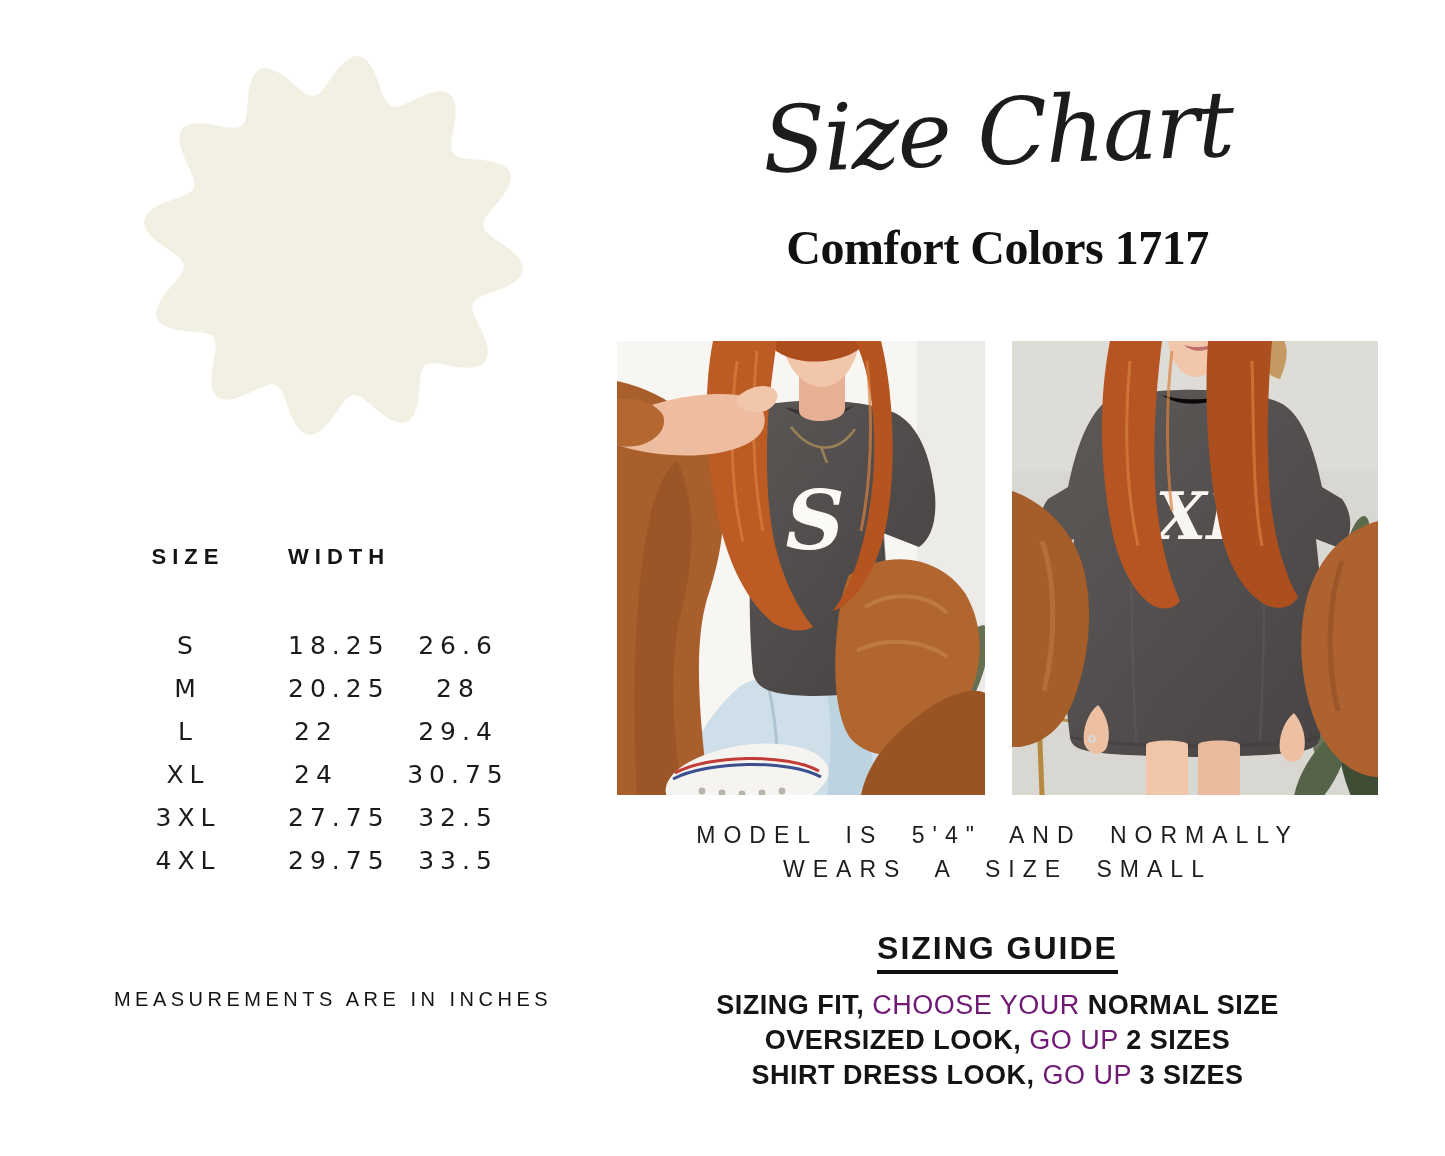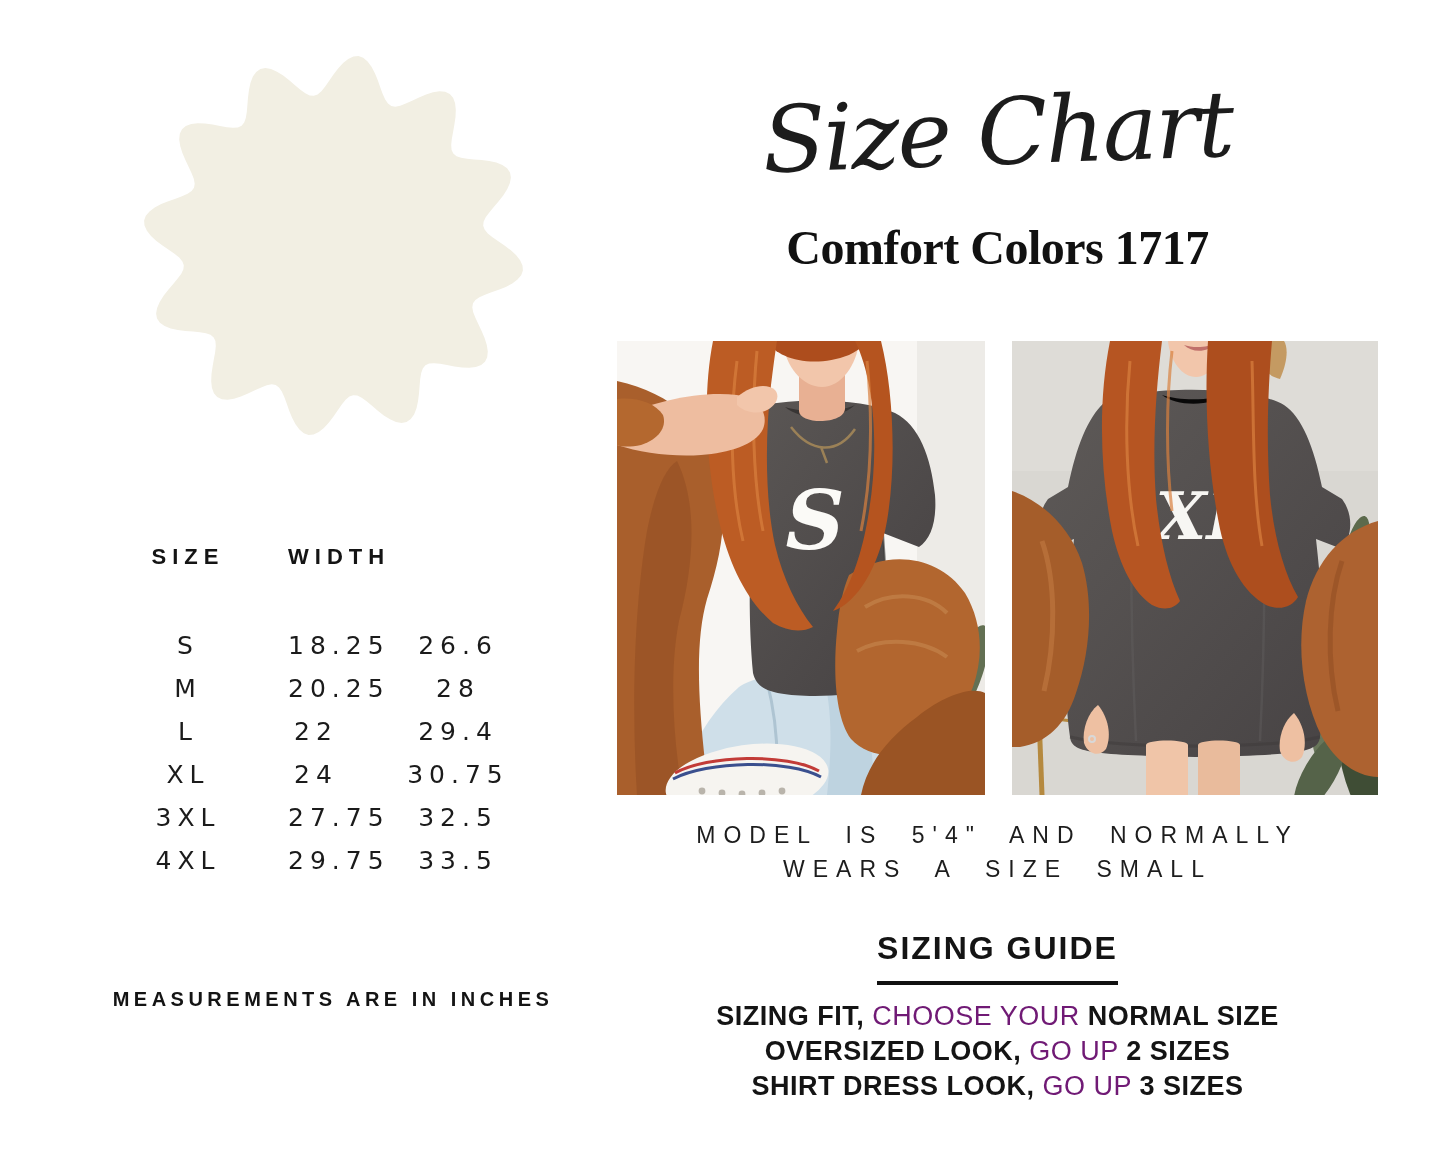--- a/index.html
+++ b/index.html
@@ -13,21 +13,21 @@
 
   #size-table{left:88px;top:542px;width:484px;}
   .tgrid{display:grid;grid-template-columns:200px 56px 228px;}
   .thead{font-weight:bold;font-size:22px;letter-spacing:6px;line-height:30px;}
   .thead span{text-align:center;white-space:nowrap;}
   #table-rows{margin-top:52px;}
   .trow{display:grid;grid-template-columns:200px 56px 228px;height:43px;}
   .trow span{text-align:center;line-height:43px;font-family:"DejaVu Sans",sans-serif;
              font-size:25px;letter-spacing:6px;white-space:nowrap;color:#1b1b1b;}
   #measure-note{left:60px;top:988px;width:546px;text-align:center;
-                font-weight:bold;font-size:20px;letter-spacing:4.5px;white-space:nowrap;}
+                font-weight:normal;font-size:20px;letter-spacing:4.5px;white-space:nowrap;}
 
   
   #title{left:617px;top:58px;width:761px;text-align:center;
          font-family:"DejaVu Serif",serif;font-style:italic;font-weight:400;
          font-size:92px;line-height:150px;letter-spacing:-2px;color:#1c1c1c;
          transform:rotate(-2deg);}
   #subtitle{left:617px;top:220px;width:761px;text-align:center;
             font-family:"Liberation Serif",serif;font-weight:bold;
             font-size:48px;letter-spacing:-0.5px;color:#111;}
 
@@ -35,21 +35,21 @@
   #photo-s{left:617px;width:368px;}
   #photo-xl{left:1012px;width:366px;background:#d9d7d2;}
   .photo svg{display:block;width:100%;height:100%;}
 
   #model-note{left:617px;top:818px;width:761px;text-align:center;
               font-size:23px;letter-spacing:8px;word-spacing:14px;
               line-height:34px;color:#1d1d1d;white-space:nowrap;}
 
   #guide{left:617px;top:930px;width:761px;text-align:center;}
   #guide-heading{display:inline-block;font-size:32px;font-weight:bold;letter-spacing:2px;
-                 border-bottom:4px solid #111;padding-bottom:14px;}
+                 border-bottom:4px solid #111;padding-bottom:3px;}
   #guide-lines{margin-top:14px;font-size:27px;line-height:35px;letter-spacing:0.5px;
                white-space:nowrap;}
   #guide-lines .b{font-weight:bold;}
   #guide-lines .r{font-weight:normal;color:#701a75;}
 </style>
 </head>
 <body>
 
 <svg id="scallop" class="abs" viewBox="0 0 393 395">
   <path id="scallop-path" fill="#f2efe3" d="M367.5,197.5L373.6,202.1L379.0,207.1L383.1,212.2L385.5,217.4L385.9,222.4L384.2,227.2L380.5,231.6L375.3,235.5L368.8,238.9L361.7,241.8L354.5,244.3L348.0,246.7L342.4,249.2L338.4,252.0L336.0,255.3L335.3,259.3L336.2,264.2L338.4,269.8L341.3,276.1L344.6,283.0L347.6,290.1L349.8,297.0L350.8,303.5L350.2,309.2L348.0,313.8L344.2,317.1L338.8,319.1L332.3,319.8L325.0,319.5L317.4,318.4L310.0,317.1L303.1,315.8L297.0,315.2L292.1,315.6L288.4,317.3L285.8,320.5L284.2,325.1L283.2,331.1L282.6,338.0L282.0,345.6L281.0,353.2L279.5,360.3L277.1,366.4L273.8,371.1L269.6,374.0L264.6,374.9L259.0,373.9L253.0,371.3L246.8,367.4L240.8,362.7L235.0,357.8L229.6,353.3L224.7,349.7L220.3,347.6L216.2,347.2L212.4,348.6L208.6,351.8L204.8,356.5L200.8,362.3L196.5,368.5L191.9,374.6L186.9,380.0L181.8,384.1L176.6,386.5L171.6,386.9L166.8,385.2L162.4,381.5L158.5,376.3L155.1,369.8L152.2,362.7L149.7,355.5L147.3,349.0L144.8,343.4L142.0,339.4L138.7,337.0L134.7,336.3L129.8,337.2L124.2,339.4L117.9,342.3L111.0,345.6L103.9,348.6L97.0,350.8L90.5,351.8L84.8,351.2L80.2,349.0L76.9,345.2L74.9,339.8L74.2,333.3L74.5,326.0L75.6,318.4L76.9,311.0L78.2,304.1L78.8,298.0L78.4,293.1L76.7,289.4L73.5,286.8L68.9,285.2L62.9,284.2L56.0,283.6L48.4,283.0L40.8,282.0L33.7,280.5L27.6,278.1L22.9,274.8L20.0,270.6L19.1,265.6L20.1,260.0L22.7,254.0L26.6,247.8L31.3,241.8L36.2,236.0L40.7,230.6L44.3,225.7L46.4,221.3L46.8,217.2L45.4,213.4L42.2,209.6L37.5,205.8L31.7,201.8L25.5,197.5L19.4,192.9L14.0,187.9L9.9,182.8L7.5,177.6L7.1,172.6L8.8,167.8L12.5,163.4L17.7,159.5L24.2,156.1L31.3,153.2L38.5,150.7L45.0,148.3L50.6,145.8L54.6,143.0L57.0,139.7L57.7,135.7L56.8,130.8L54.6,125.2L51.7,118.9L48.4,112.0L45.4,104.9L43.2,98.0L42.2,91.5L42.8,85.8L45.0,81.2L48.8,77.9L54.2,75.9L60.7,75.2L68.0,75.5L75.6,76.6L83.0,77.9L89.9,79.2L96.0,79.8L100.9,79.4L104.6,77.7L107.2,74.5L108.8,69.9L109.8,63.9L110.4,57.0L111.0,49.4L112.0,41.8L113.5,34.7L115.9,28.6L119.2,23.9L123.4,21.0L128.4,20.1L134.0,21.1L140.0,23.7L146.2,27.6L152.2,32.3L158.0,37.2L163.4,41.7L168.3,45.3L172.7,47.4L176.8,47.8L180.6,46.4L184.4,43.2L188.2,38.5L192.2,32.7L196.5,26.5L201.1,20.4L206.1,15.0L211.2,10.9L216.4,8.5L221.4,8.1L226.2,9.8L230.6,13.5L234.5,18.7L237.9,25.2L240.8,32.3L243.3,39.5L245.7,46.0L248.2,51.6L251.0,55.6L254.3,58.0L258.3,58.7L263.2,57.8L268.8,55.6L275.1,52.7L282.0,49.4L289.1,46.4L296.0,44.2L302.5,43.2L308.2,43.8L312.8,46.0L316.1,49.8L318.1,55.2L318.8,61.7L318.5,69.0L317.4,76.6L316.1,84.0L314.8,90.9L314.2,97.0L314.6,101.9L316.3,105.6L319.5,108.2L324.1,109.8L330.1,110.8L337.0,111.4L344.6,112.0L352.2,113.0L359.3,114.5L365.4,116.9L370.1,120.2L373.0,124.4L373.9,129.4L372.9,135.0L370.3,141.0L366.4,147.2L361.7,153.2L356.8,159.0L352.3,164.4L348.7,169.3L346.6,173.7L346.2,177.8L347.6,181.6L350.8,185.4L355.5,189.2L361.3,193.2L367.5,197.5Z"></path>

